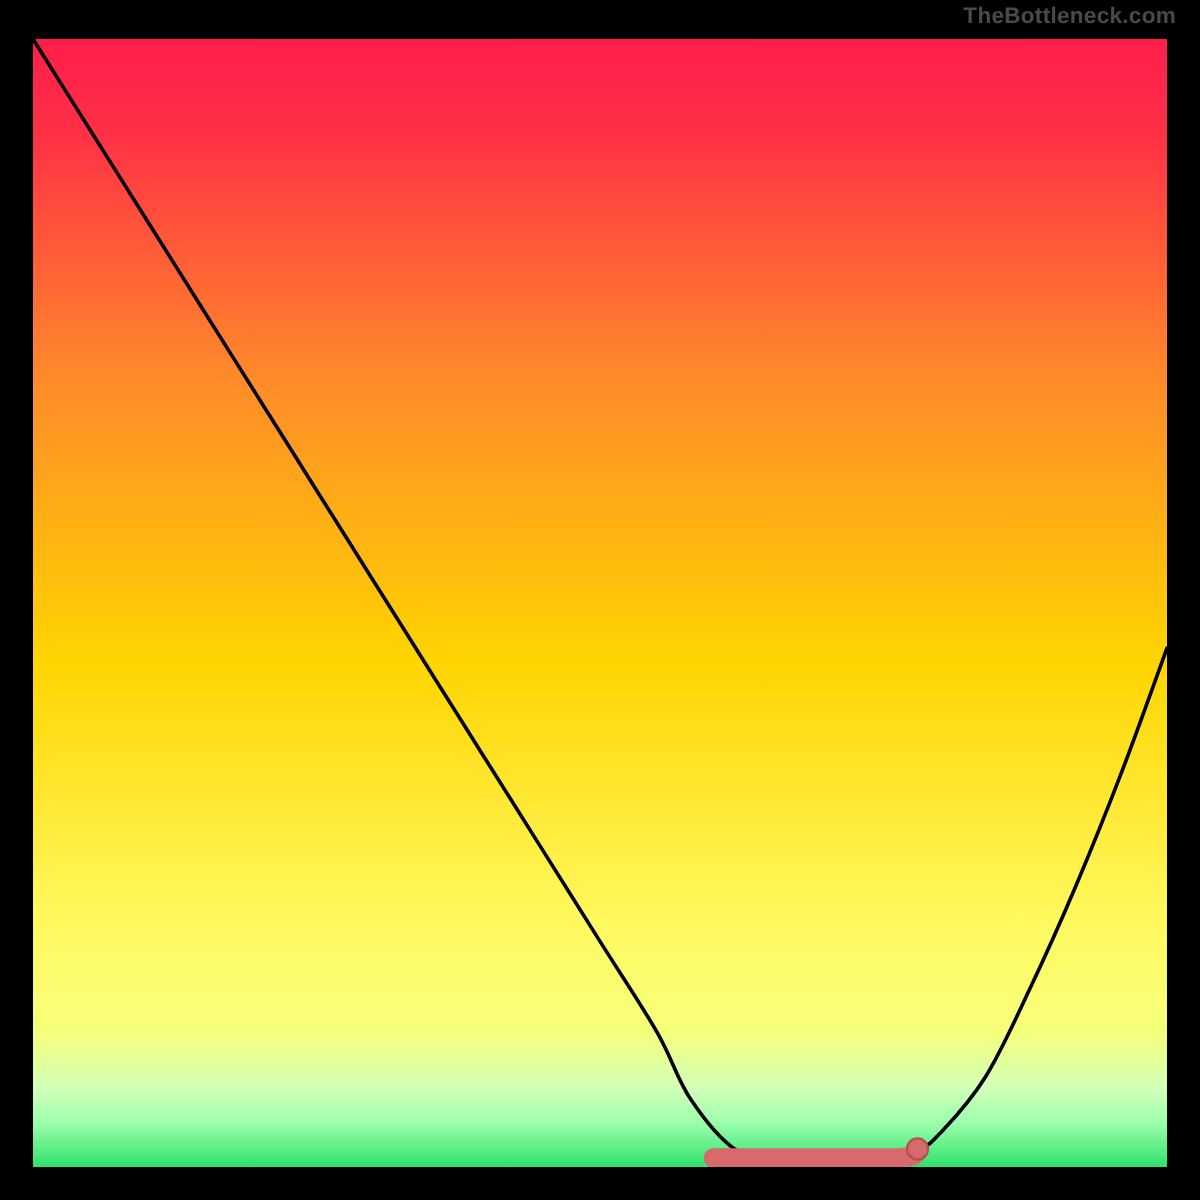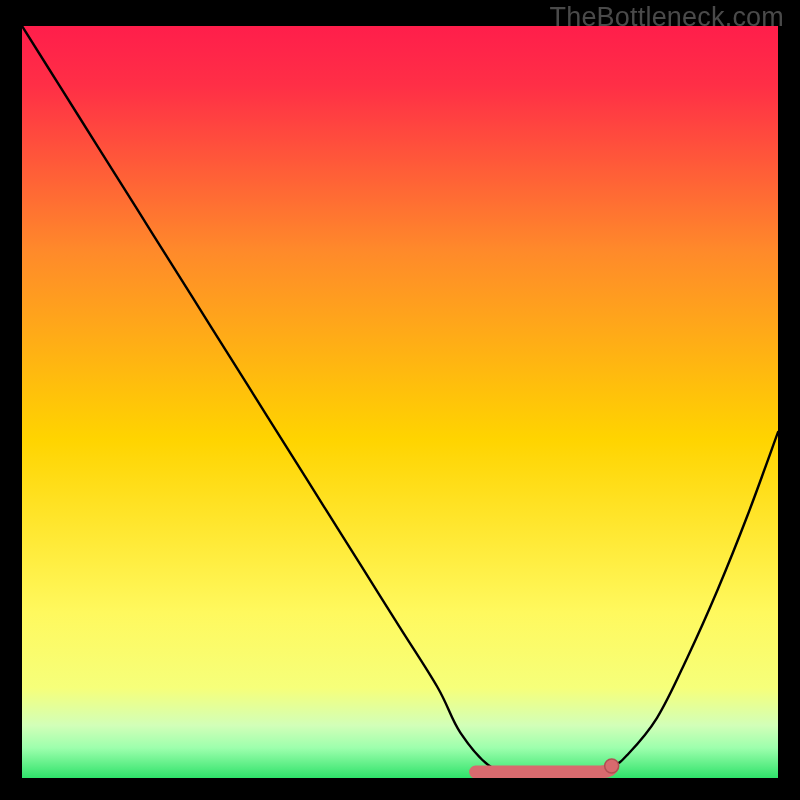--- a/index.html
+++ b/index.html
@@ -15,22 +15,22 @@
     position: relative;
     width: 800px;
     height: 800px;
     background: #000;
   }
   .watermark {
     position: absolute;
     top: 2px;
     right: 16px;
     color: #4a4a4a;
-    font-size: 27px;
-    font-weight: 400;
+    font-size: 15px;
+    font-weight: 700;
     letter-spacing: 0.2px;
   }
   .plot-area {
     position: absolute;
     left: 22px;
     top: 26px;
     width: 756px;
     height: 752px;
   }
   .gradient {

